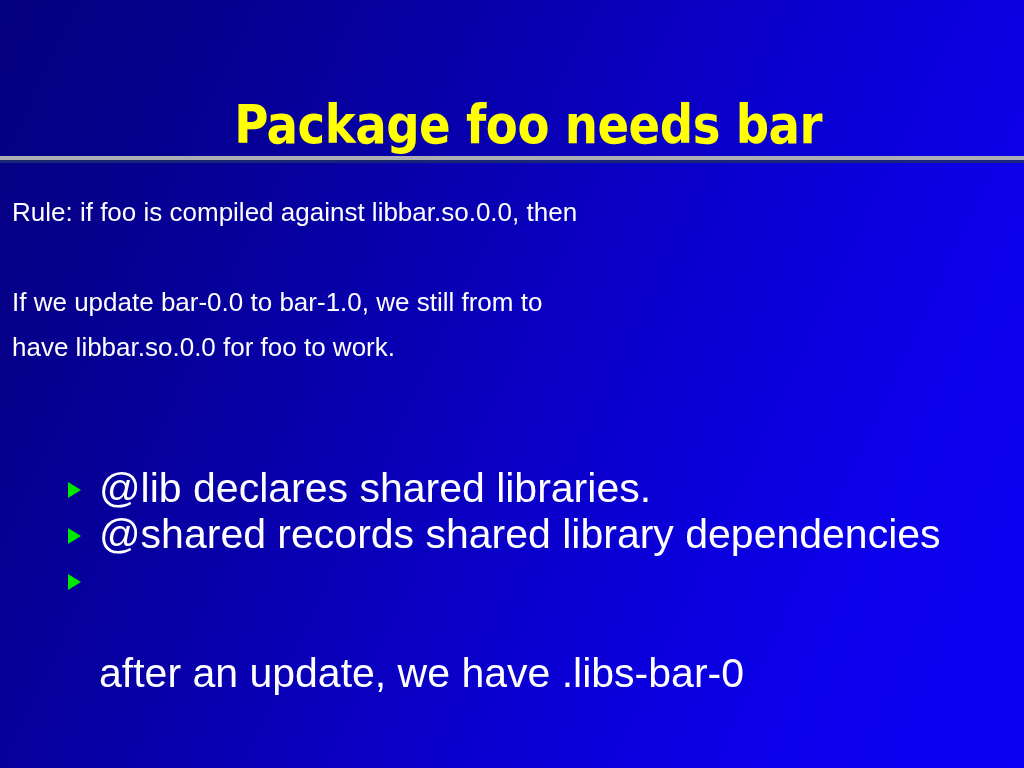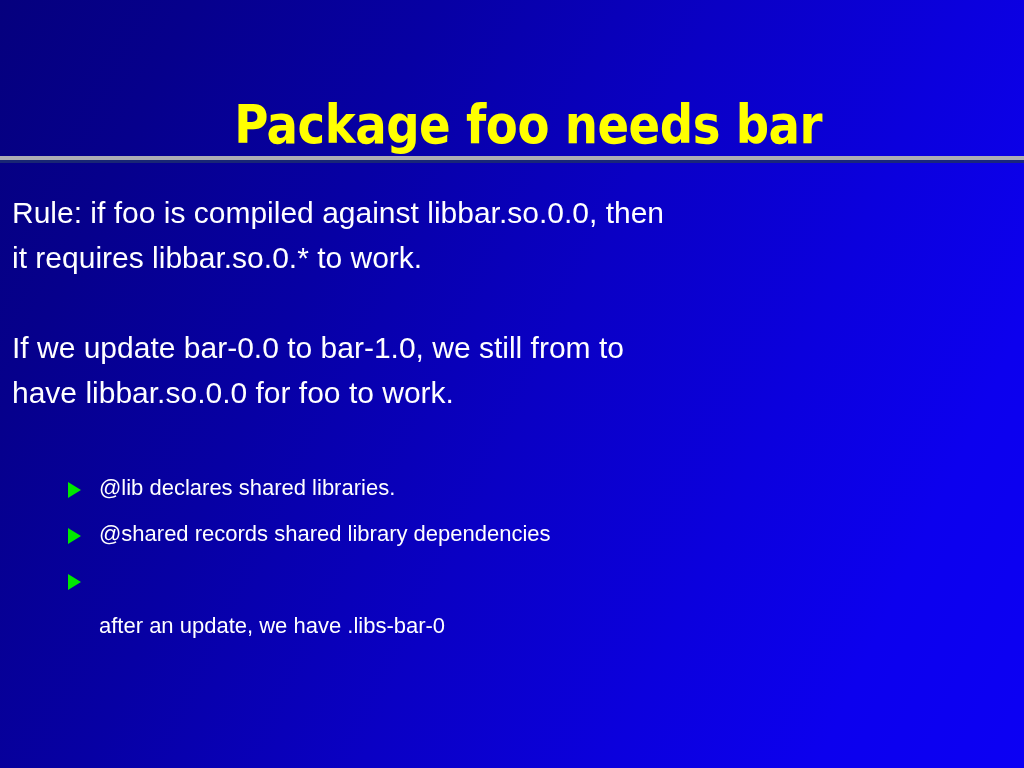--- a/index.html
+++ b/index.html
@@ -73,21 +73,21 @@
   
   .body-area {
     position: absolute;
     left: 12px;
     top: 190px;
     width: 1000px;
   }
 
   .para {
     color: #ffffff;
-    font-size: 30px;
+    font-size: 26px;
     line-height: 45px;
     font-weight: normal;
     white-space: nowrap;
   }
 
   .para-gap {
     height: 45px;
   }
 
   
@@ -116,47 +116,47 @@
   .tri {
     width: 0;
     height: 0;
     border-left: 13px solid #00e800;
     border-top: 8px solid transparent;
     border-bottom: 8px solid transparent;
   }
 
   .bullet-text {
     color: #ffffff;
-    font-size: 22px;
+    font-size: 41px;
     line-height: 36px;
     white-space: nowrap;
   }
 
   .bullet-cont {
     display: flex;
     height: 46px;
+    margin-top: 47px;
   }
   .bullet-cont .bullet-marker { visibility: hidden; }
 </style>
 </head>
 <body>
 
 <div id="slide">
 
   <div class="title-area">
     <div class="slide-title">Package foo needs bar</div>
   </div>
 
   <div class="divider"></div>
   <div class="divider-shadow"></div>
 
   <div class="body-area">
 
     <div class="para">Rule: if foo is compiled against libbar.so.0.0, then</div>
-    <div class="para">it requires libbar.so.0.* to work.</div>
 
     <div class="para-gap"></div>
 
     <div class="para">If we update bar-0.0 to bar-1.0, we still from to</div>
     <div class="para">have libbar.so.0.0 for foo to work.</div>
 
   </div>
 
   <div class="bullets">
 

